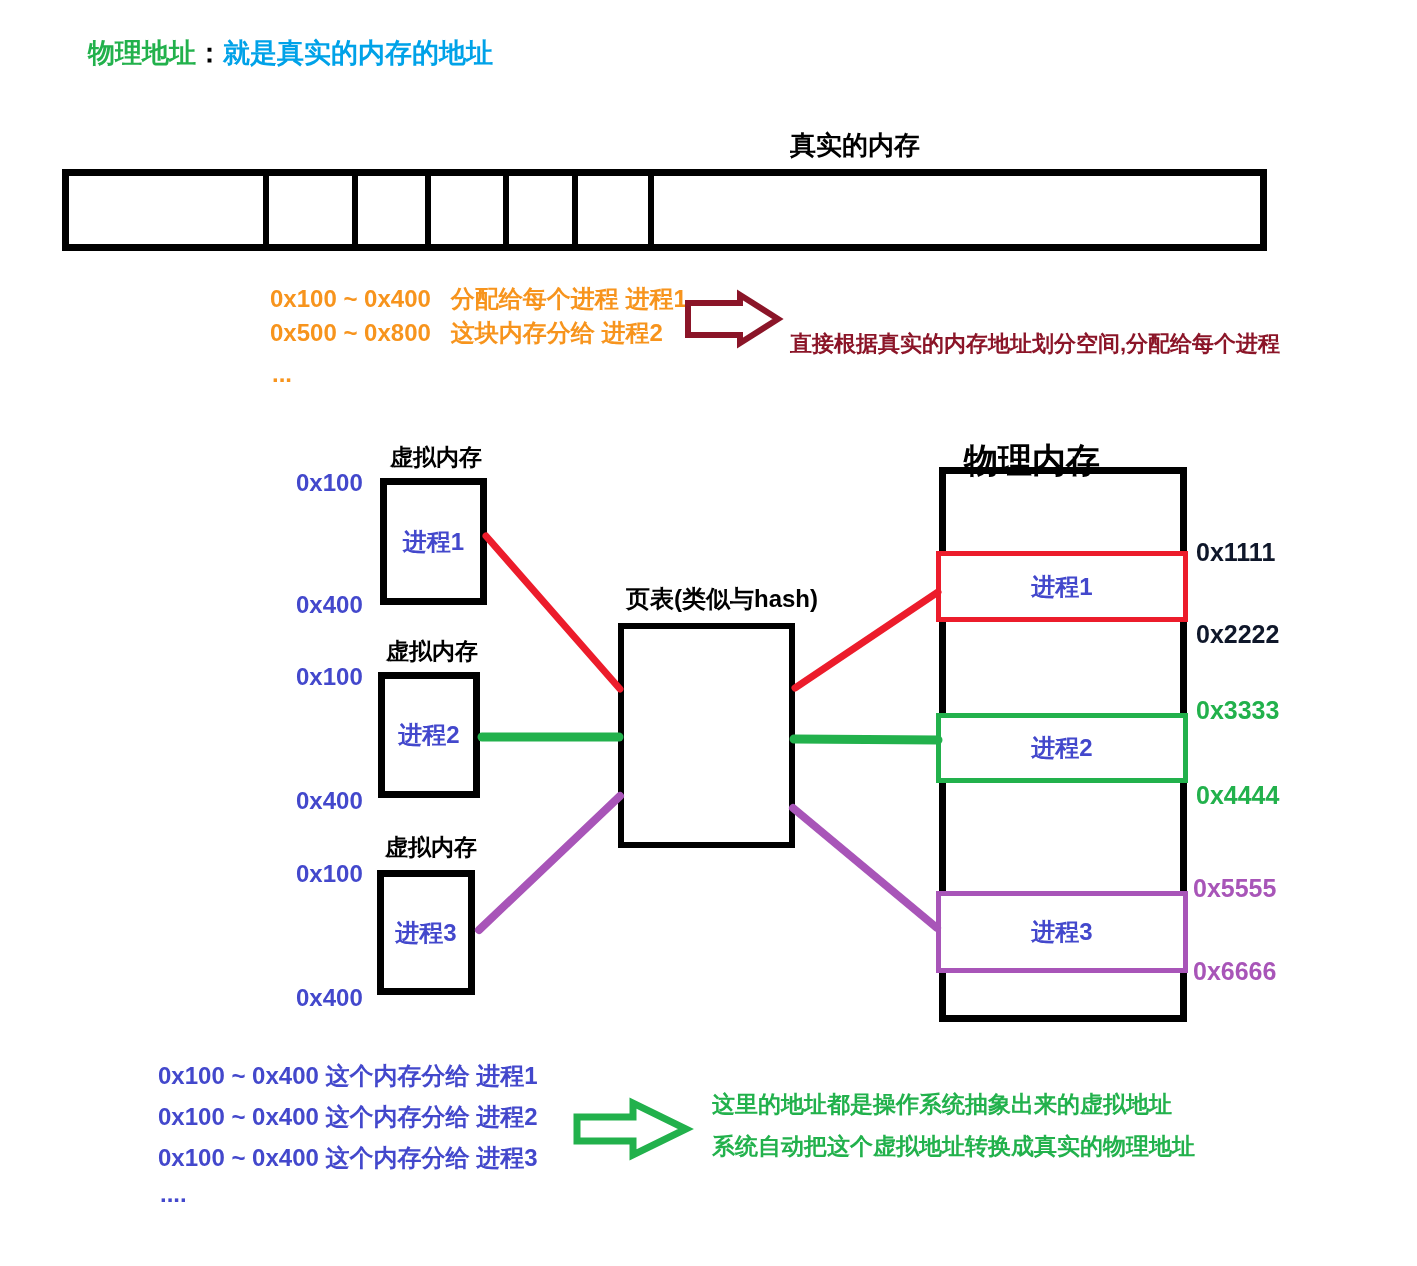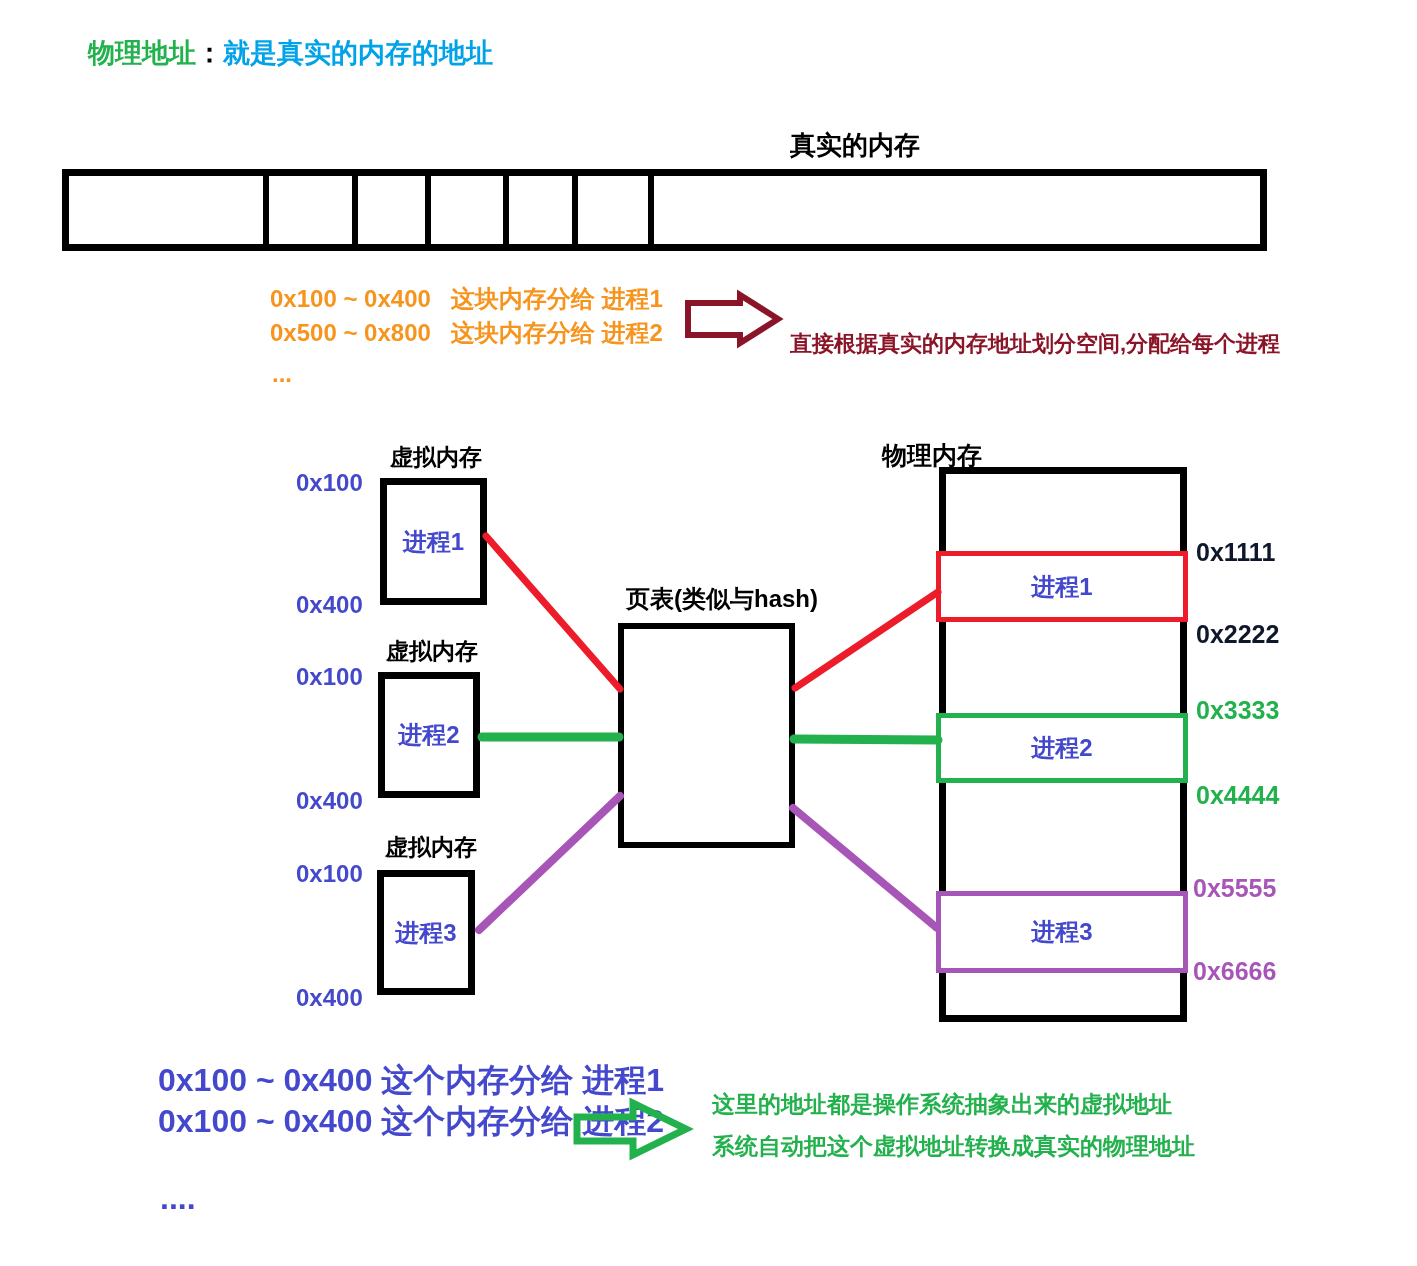--- a/index.html
+++ b/index.html
@@ -34,33 +34,33 @@
   .vm-box{position:absolute;border:7px solid #000;display:flex;align-items:center;justify-content:center;}
   .vm-proc{font-size:24px;color:#4348cc;}
   .addr{font-size:24px;color:#4348cc;}
   .vm1-label{left:390px;top:444px;} .vm1-a1{left:296px;top:469px;} .vm1-box{left:380px;top:478px;width:93px;height:113px;} .vm1-a2{left:296px;top:591px;}
   .vm2-label{left:386px;top:638px;} .vm2-a1{left:296px;top:663px;} .vm2-box{left:378px;top:672px;width:88px;height:112px;} .vm2-a2{left:296px;top:787px;}
   .vm3-label{left:385px;top:834px;} .vm3-a1{left:296px;top:860px;} .vm3-box{left:377px;top:870px;width:84px;height:111px;} .vm3-a2{left:296px;top:984px;}
   
   .pt-label{left:626px;top:585px;font-size:24px;}
   .pt-box{left:618px;top:623px;width:165px;height:213px;border:6px solid #000;}
   
-  .pm-label{left:882px;top:441px;font-size:25px;}
+  .pm-label{left:964px;top:441px;font-size:34px;}
   .pm-box{left:939px;top:467px;width:234px;height:541px;border:7px solid #000;}
   .seg{position:absolute;display:flex;align-items:center;justify-content:center;background:#fff;}
   .seg-proc{font-size:24px;color:#4348cc;}
   .seg1{left:936px;top:551px;width:242px;height:61px;border:5px solid #ec1c2b;}
   .seg2{left:936px;top:713px;width:242px;height:60px;border:5px solid #22b14c;}
   .seg3{left:936px;top:891px;width:242px;height:72px;border:5px solid #a855b8;}
   .pa{font-size:25px;}
   .pa1{left:1196px;top:538px;} .pa2{left:1196px;top:620px;}
   .pa3{left:1196px;top:696px;} .pa4{left:1196px;top:781px;}
   .pa5{left:1193px;top:874px;} .pa6{left:1193px;top:957px;}
   
-  .bn{font-size:32px;}
+  .bn{font-size:24px;}
   .bn1{left:158px;top:1062px;} .bn2{left:158px;top:1103px;} .bn3{left:158px;top:1144px;} .bn4{left:160px;top:1180px;}
   
   .gn{font-size:23px;}
   .gn1{left:712px;top:1091px;} .gn2{left:712px;top:1133px;}
   .overlay{position:absolute;left:0;top:0;pointer-events:none;}
 </style>
 </head>
 <body>
 
 <div class="canvas">
@@ -70,21 +70,21 @@
   <div class="abs real-mem-label c-black">真实的内存</div>
   <div class="abs real-mem-bar">
     <div class="divider d1"></div>
     <div class="divider d2"></div>
     <div class="divider d3"></div>
     <div class="divider d4"></div>
     <div class="divider d5"></div>
     <div class="divider d6"></div>
   </div>
 
-  <div class="abs o1 c-orange">0x100 ~ 0x400   这块内存分给 进程1</div>
+  <div class="abs o1 c-orange">0x100 ~ 0x400   分配给每个进程 进程1</div>
   <div class="abs o2 c-orange">0x500 ~ 0x800   这块内存分给 进程2</div>
   <div class="abs o3 c-orange">...</div>
 
   <div class="abs dr2 c-darkred">直接根据真实的内存地址划分空间,分配给每个进程</div>
 
   <div class="abs vm-label vm1-label">虚拟内存</div>
   <div class="abs addr vm1-a1">0x100</div>
   <div class="vm-box vm1-box">
       <span class="vm-proc">进程1</span>
     </div>
@@ -121,20 +121,21 @@
 
   <div class="abs pa pa1 c-red">0x1111</div>
   <div class="abs pa pa2 c-red">0x2222</div>
   <div class="abs pa pa3 c-green">0x3333</div>
   <div class="abs pa pa4 c-green">0x4444</div>
   <div class="abs pa pa5 c-purple">0x5555</div>
   <div class="abs pa pa6 c-purple">0x6666</div>
 
   <div class="abs bn bn1 c-blue">0x100 ~ 0x400 这个内存分给 进程1</div>
   <div class="abs bn bn2 c-blue">0x100 ~ 0x400 这个内存分给 进程2</div>
+  <div class="abs bn bn3 c-blue">0x100 ~ 0x400 这个内存分给 进程3</div>
   <div class="abs bn bn4 c-blue">....</div>
 
   <div class="abs gn gn1 c-green">这里的地址都是操作系统抽象出来的虚拟地址</div>
   <div class="abs gn gn2 c-green">系统自动把这个虚拟地址转换成真实的物理地址</div>
 
   <svg class="overlay" width="1417" height="1266" viewBox="0 0 1417 1266">
     <line x1="486" y1="536" x2="620" y2="689" stroke="#ec1c2b" stroke-width="7" stroke-linecap="round"></line>
     <line x1="795" y1="688" x2="938" y2="592" stroke="#ec1c2b" stroke-width="7" stroke-linecap="round"></line>
     <line x1="482" y1="737" x2="619" y2="737" stroke="#22b14c" stroke-width="9" stroke-linecap="round"></line>
     <line x1="794" y1="739" x2="938" y2="740" stroke="#22b14c" stroke-width="9" stroke-linecap="round"></line>

